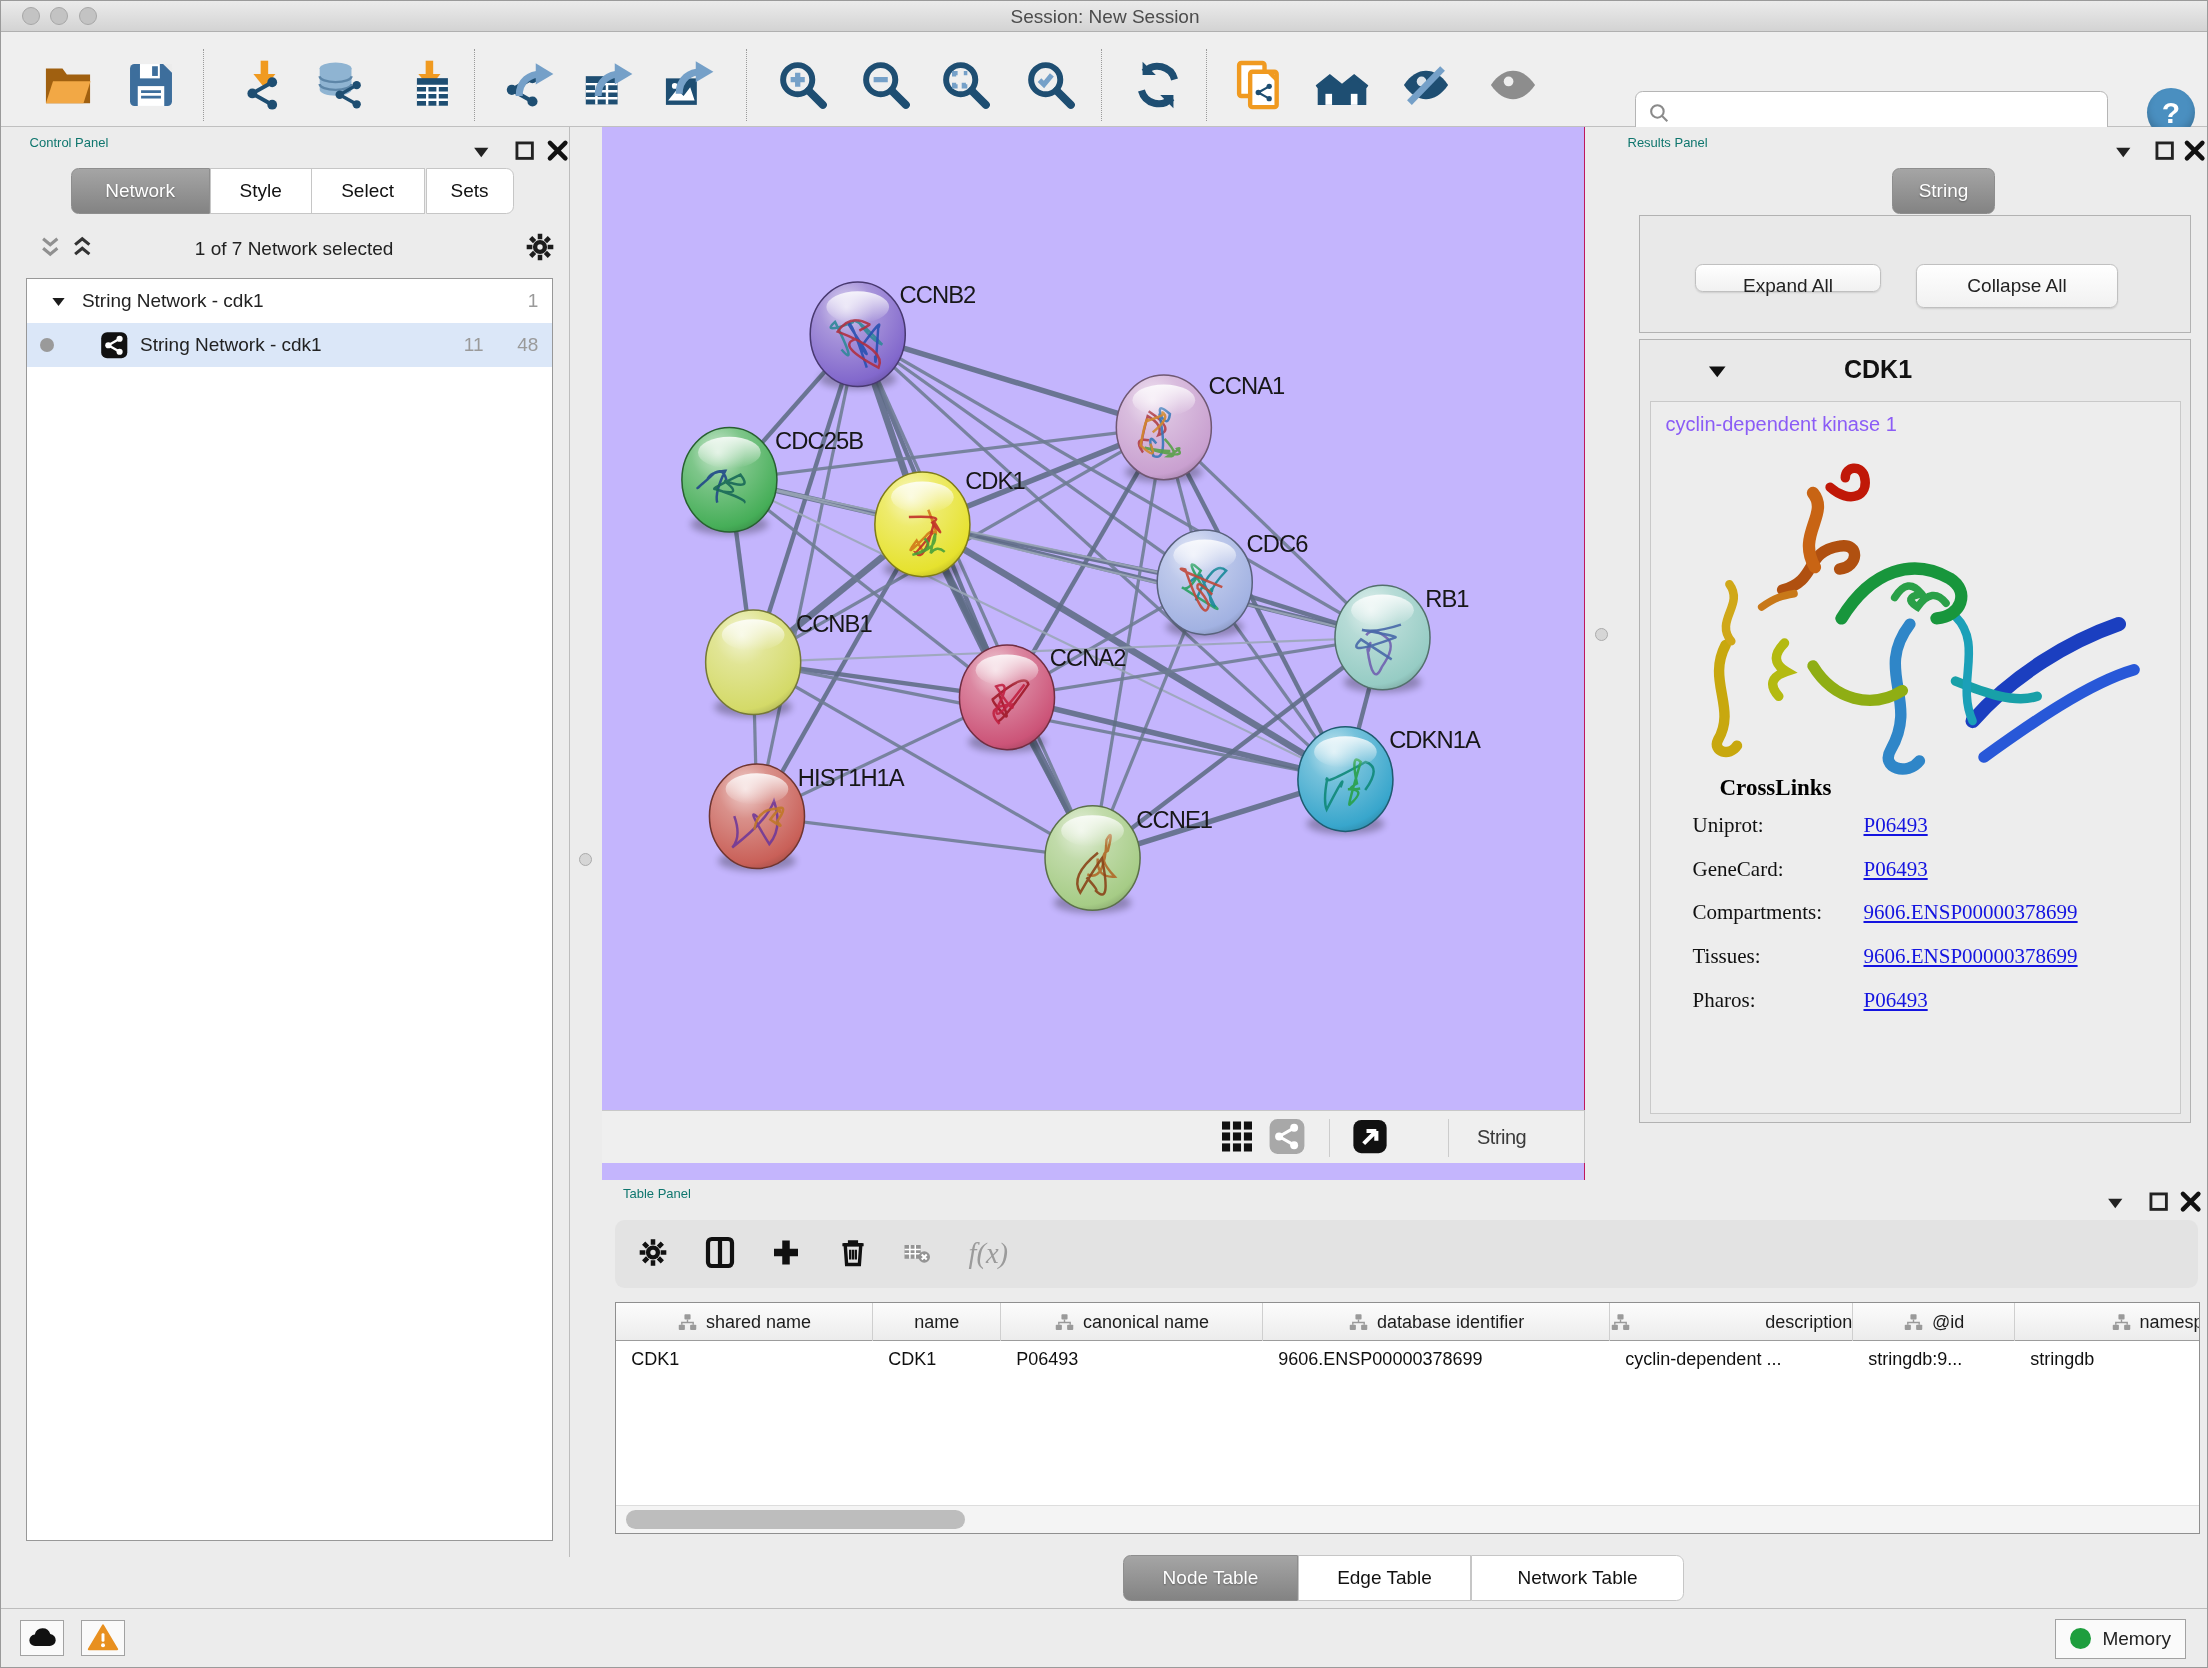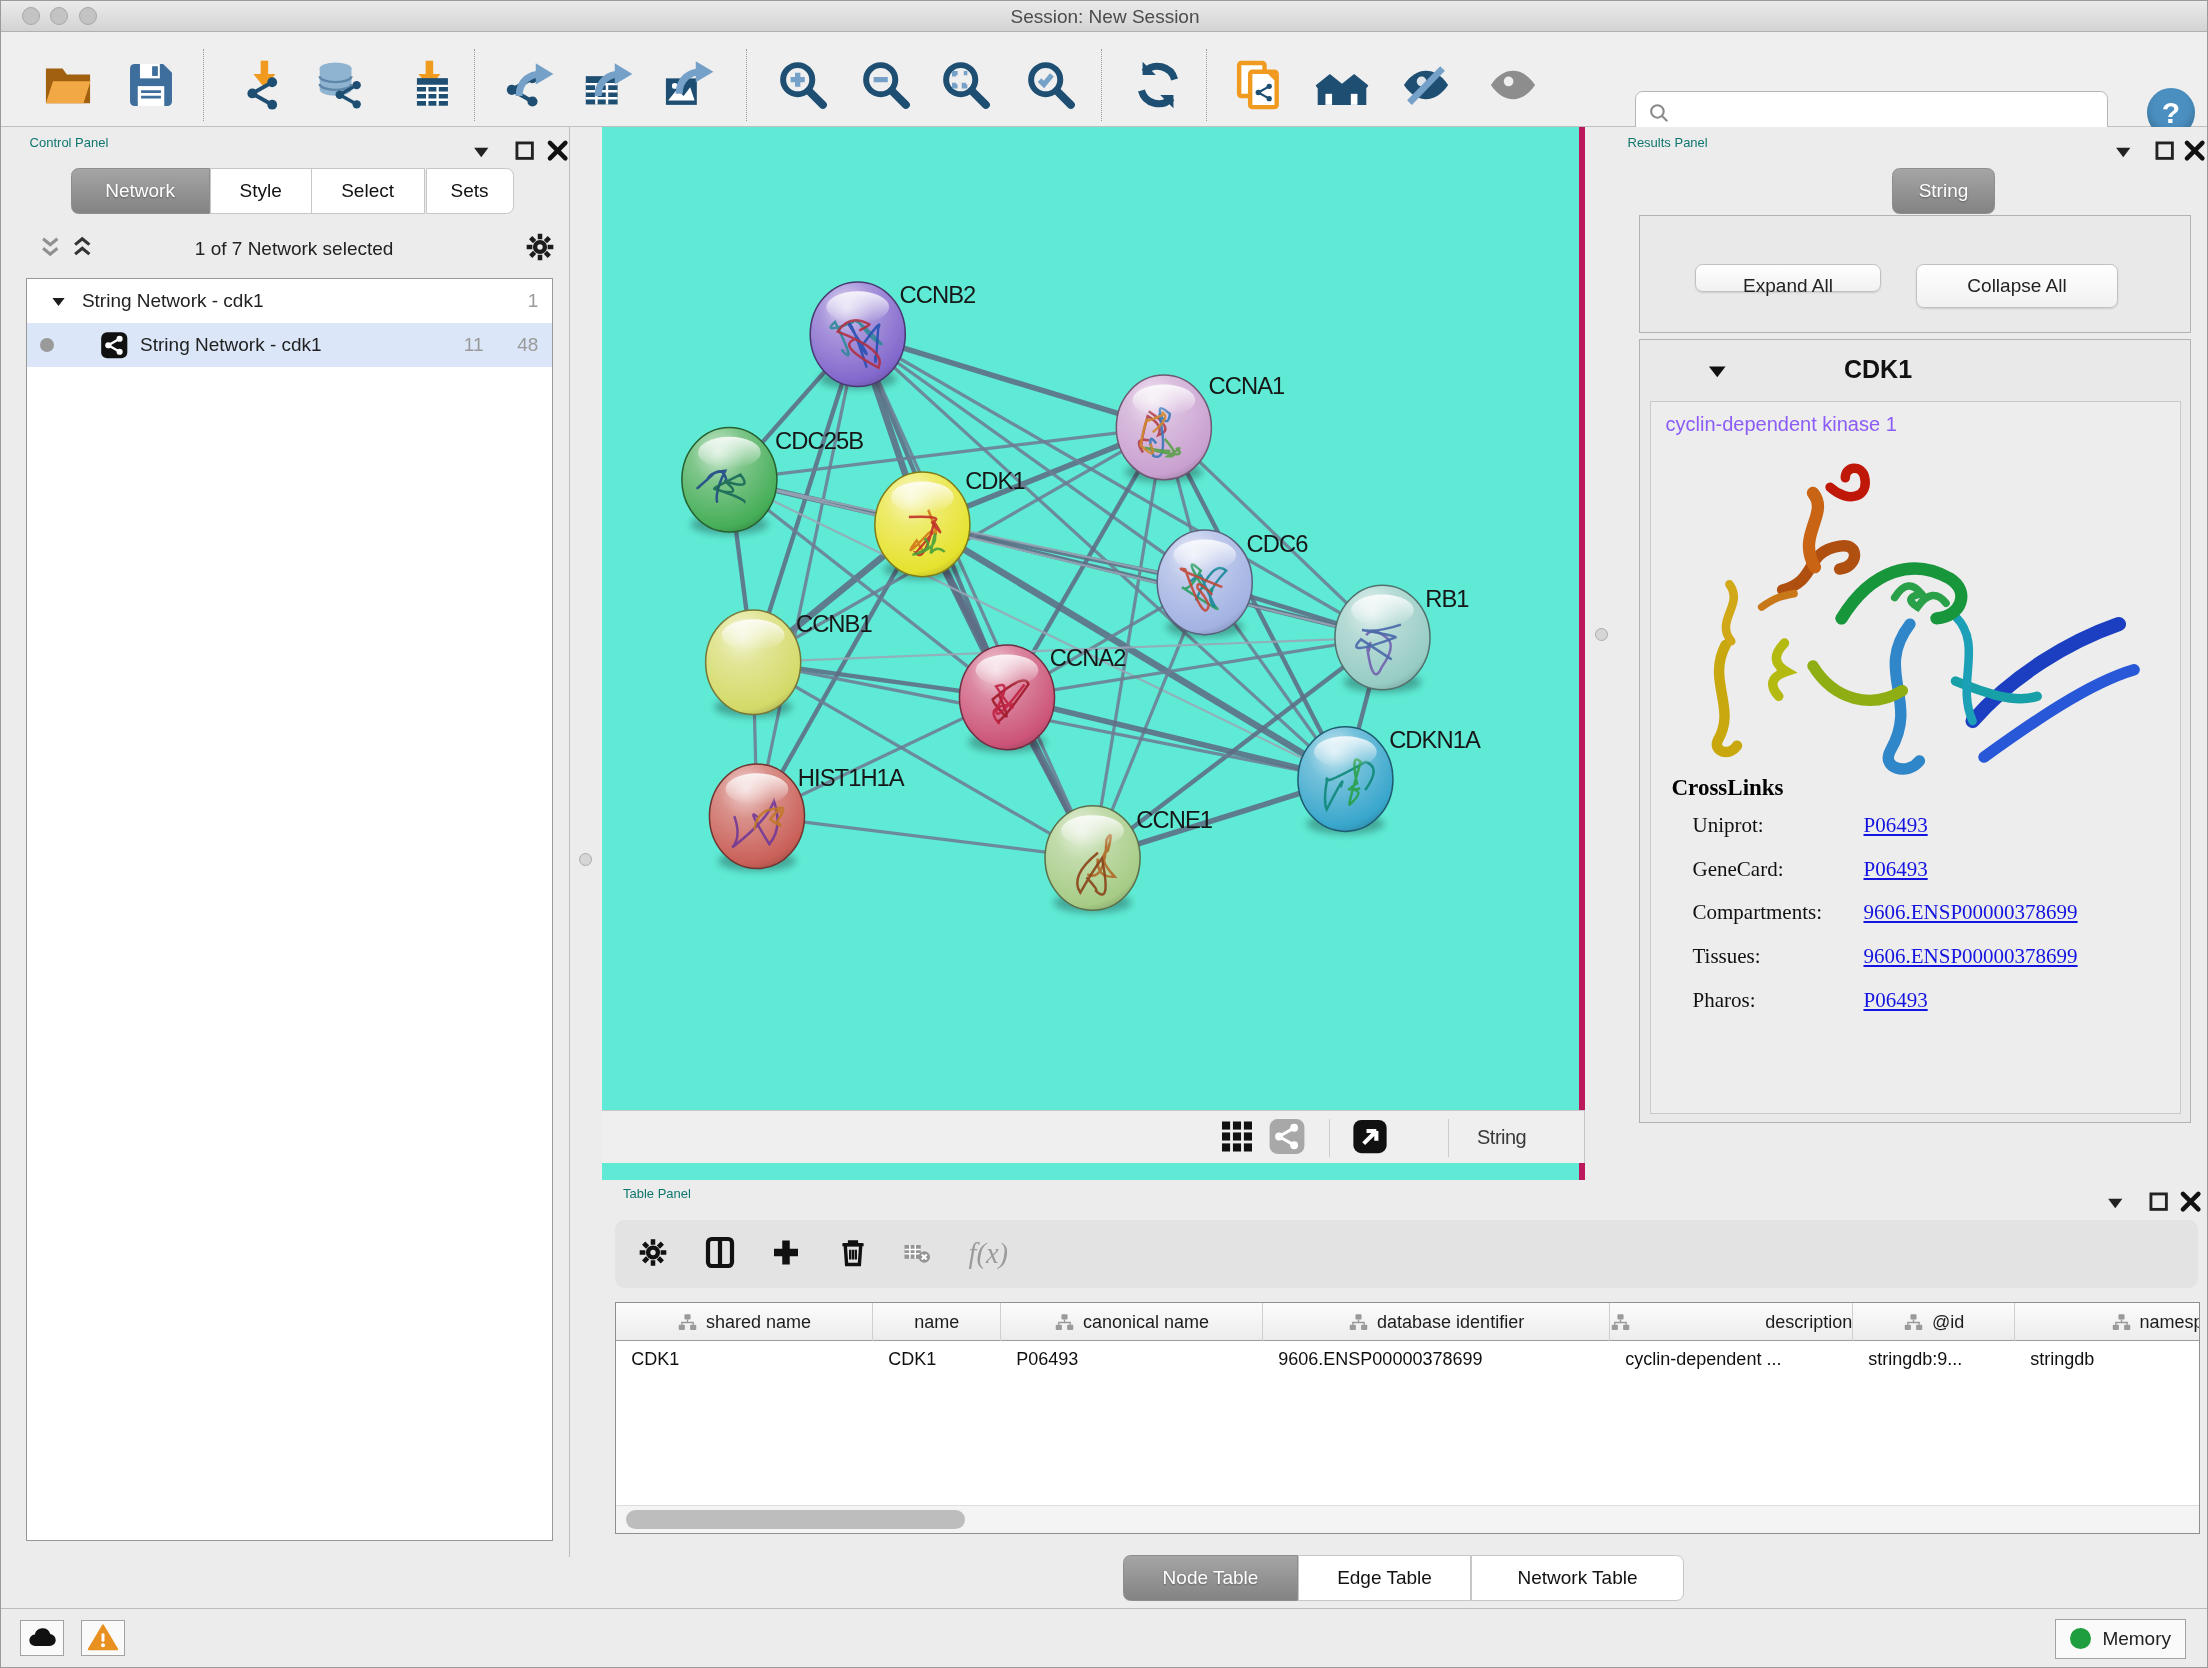--- a/index.html
+++ b/index.html
@@ -40,40 +40,40 @@
   .tab.single{border-radius:7.6px;}
   
   #control-panel{left:7.6px;top:126px;width:561px;height:1430px;background:#ececec;
     border-right:1px solid #bdbdbd;}
   #net-list{position:absolute;left:17px;top:151px;width:527px;height:1263px;background:#fff;
     border:1px solid #989898;}
   .tree-row{position:relative;height:44px;font-size:19px;display:flex;align-items:center;}
   .tree-row .cnt{position:absolute;color:#9a9a9a;}
   #tree-child{background:#dbe7f8;}
   
-  #network-view{left:601px;top:126px;width:983px;height:1102px;background:#5eead4;
-    border-right:6px solid #be185d;}
+  #network-view{left:601px;top:126px;width:983px;height:1102px;background:#c4b5fd;
+    border-right:1px solid #be185d;}
   #net-toolbar{left:601px;top:1109px;width:983px;height:53px;background:#efefef;
     border-top:1px solid #c8c8c8;border-right:1px solid #c4c4c4;}
   .nt-ico{position:absolute;top:27px;transform:translate(-50%,-50%);cursor:pointer;}
   .nt-sep{position:absolute;top:7.6px;height:38px;border-left:1px solid #cccccc;}
   #net-name{position:absolute;left:875px;top:0;height:53px;line-height:53px;font-size:20px;color:#3a3a3a;
     letter-spacing:-0.5px;}
   .nt-count{position:absolute;top:0;height:53px;line-height:53px;font-size:19px;color:#8b8b8b;}
   .splitter-dot{width:13.3px;height:13.3px;border-radius:50%;background:#d6d6d6;border:1px solid #ababab;}
   
   #results-panel{left:1617px;top:126px;width:592px;height:1053px;background:#ececec;}
   .rp-box{position:absolute;border:1px solid #b2b2b2;background:#e9e9e9;}
   .btn{position:absolute;background:linear-gradient(#ffffff,#f1f1f1);border:1px solid #c0c0c0;
     border-radius:7.6px;font-size:19px;text-align:center;cursor:pointer;box-shadow:0 1px 1.9px rgba(0,0,0,.12);}
   #cdk1-head{font-size:25px;font-weight:bold;color:#111;}
   #cdk1-inner{position:absolute;left:9.5px;top:61px;width:531px;height:713px;border:1px solid #c9c9c9;
     background:#ededed;}
   #cdk1-desc{font-size:20px;color:#8b5cf6;}
-  .xl-head{font-family:"Liberation Serif","DejaVu Serif",serif;font-weight:bold;font-size:23px;color:#000;}
+  .xl-head{font-family:"Liberation Serif","DejaVu Serif",serif;font-weight:bold;font-size:23px;color:#000;margin-left:48px;}
   .xl-row{font-family:"Liberation Serif","DejaVu Serif",serif;font-size:21px;color:#111;
     position:absolute;left:42px;width:476px;}
   .xl-row .lab{display:inline-block;width:171px;}
   .xl-row a{color:#1414e0;text-decoration:underline;cursor:pointer;}
   
   #table-panel{left:601px;top:1179px;width:1607px;height:424px;background:#ececec;}
   #tp-toolbar{position:absolute;left:13.3px;top:40px;width:1583px;height:68px;background:#e3e3e3;border-radius:9.5px;}
   .tp-ico{position:absolute;top:34px;transform:translate(-50%,-50%);cursor:pointer;}
   #fx-label{font-family:"Liberation Serif","DejaVu Serif",serif;font-style:italic;font-size:28.5px;color:#9b9b9b;}
   #data-table{position:absolute;left:13.3px;top:122px;width:1585px;height:232px;background:#fff;

